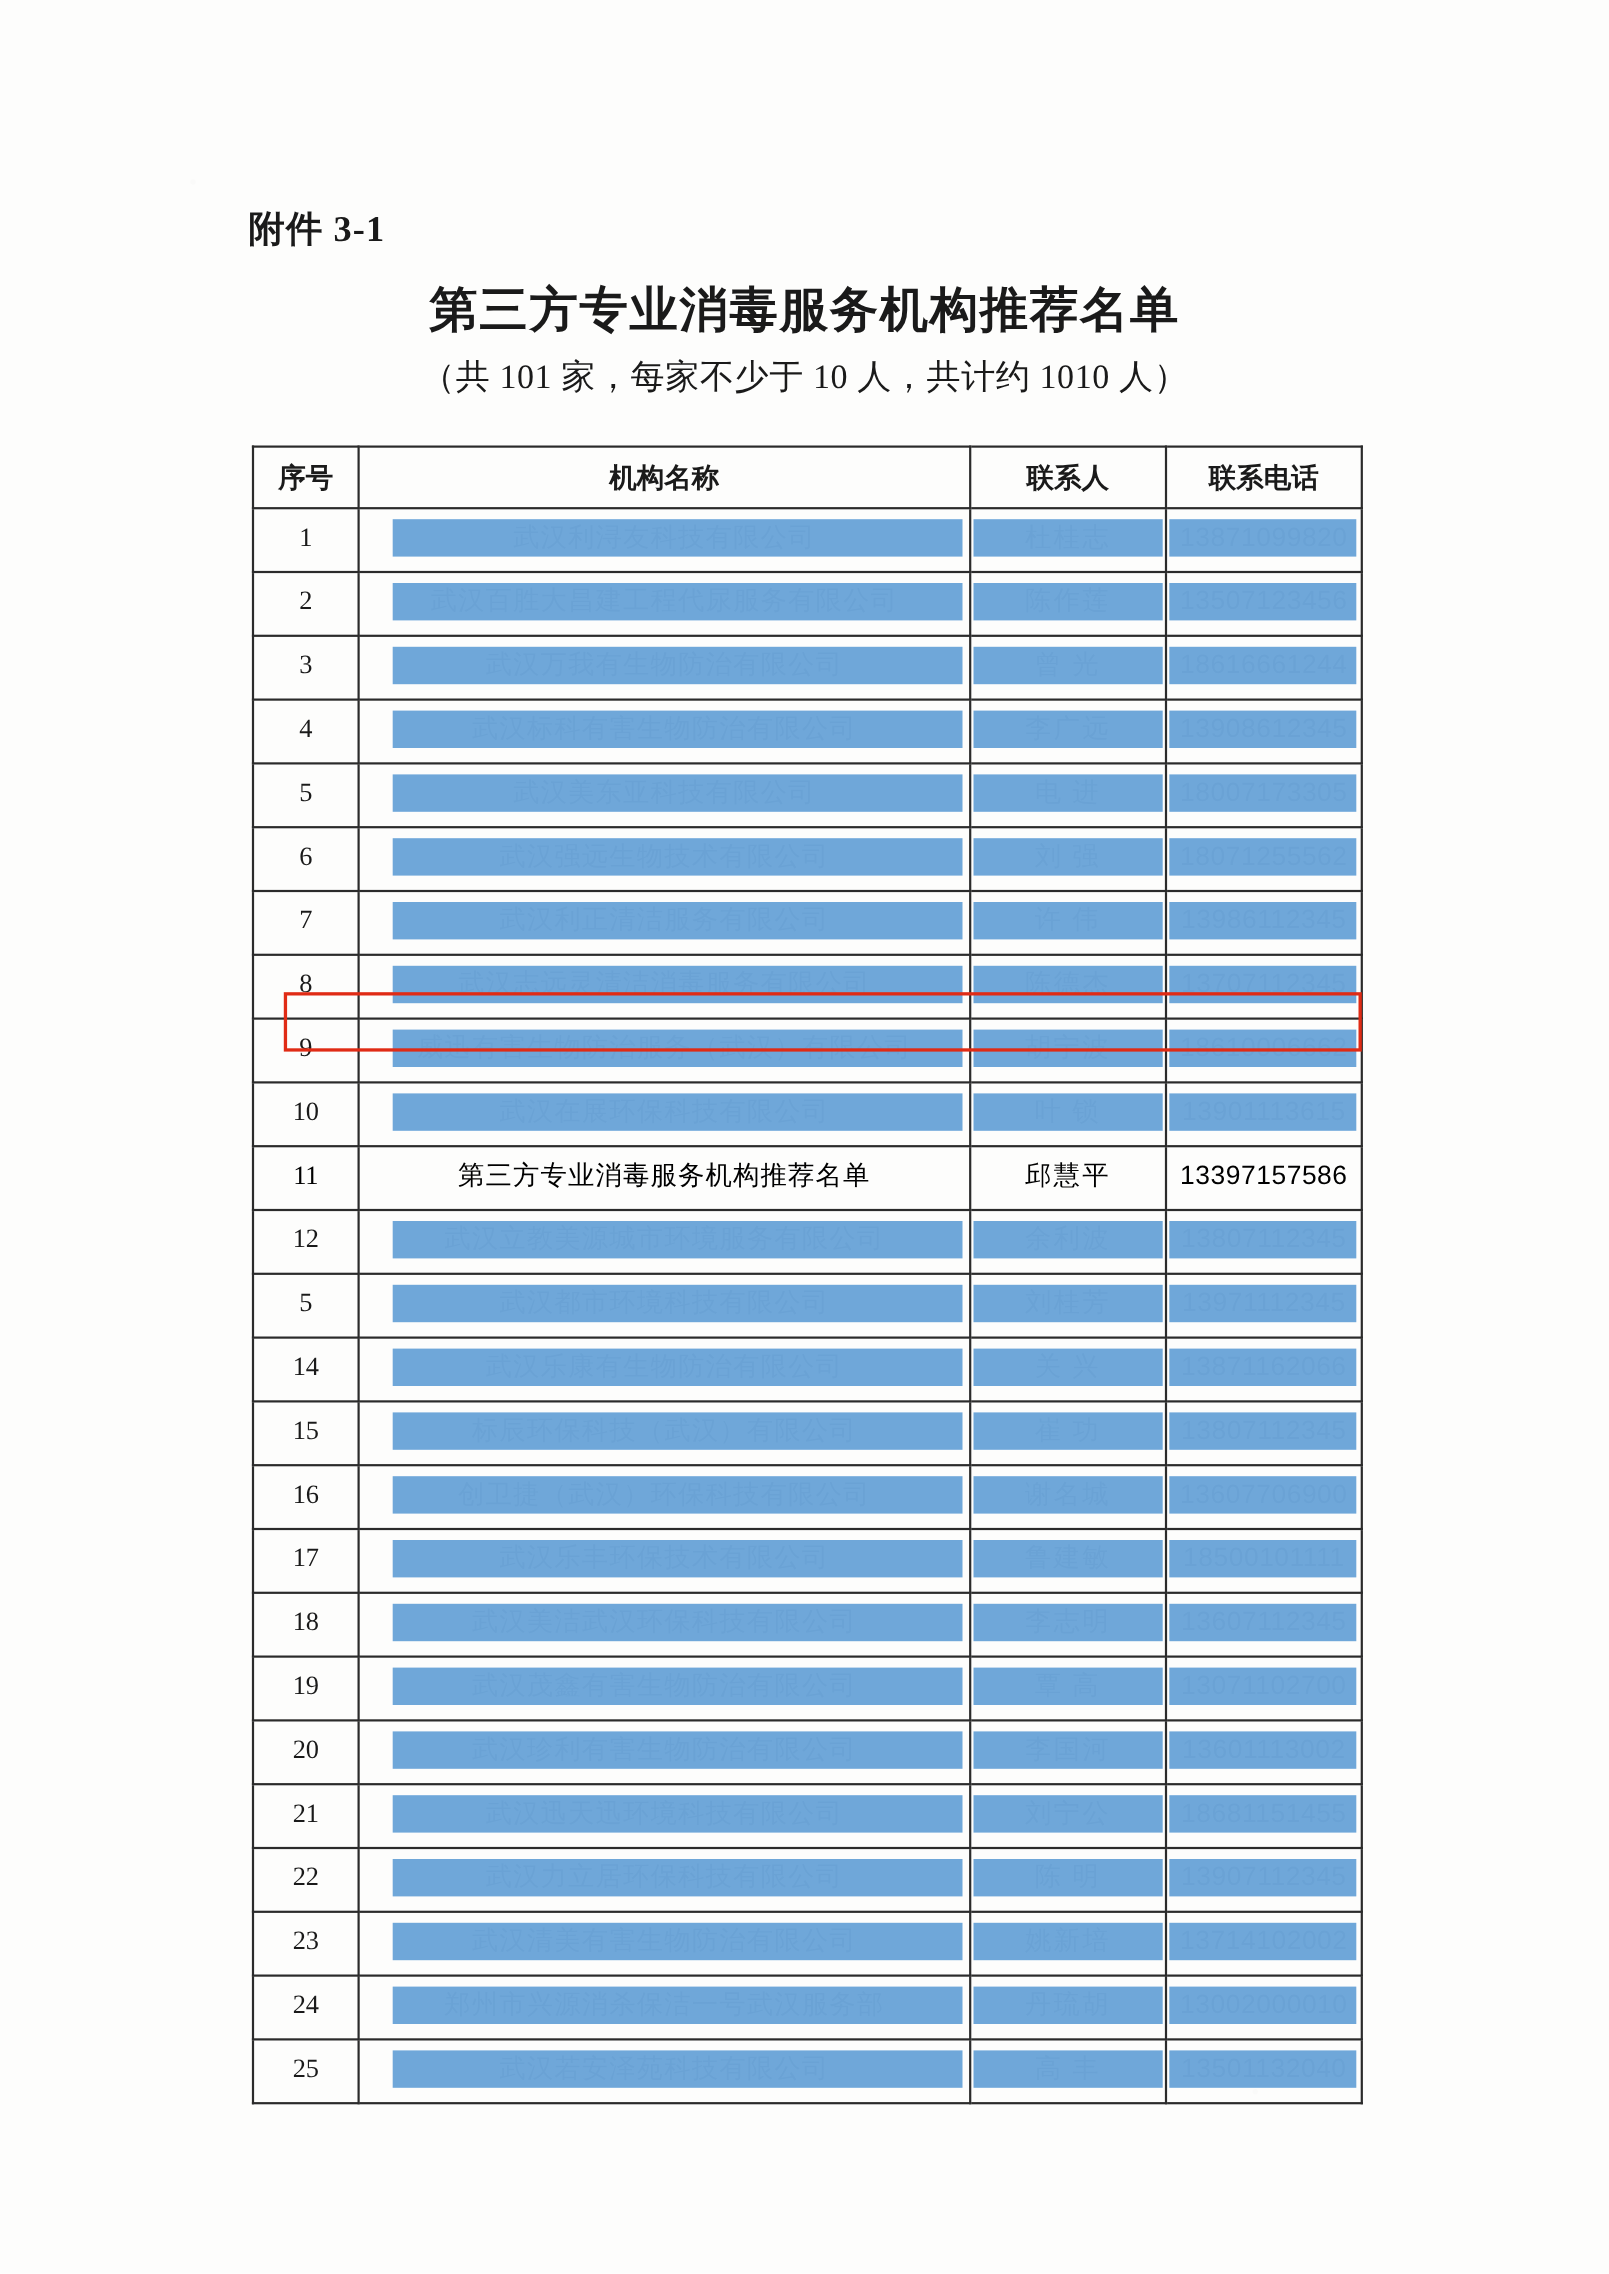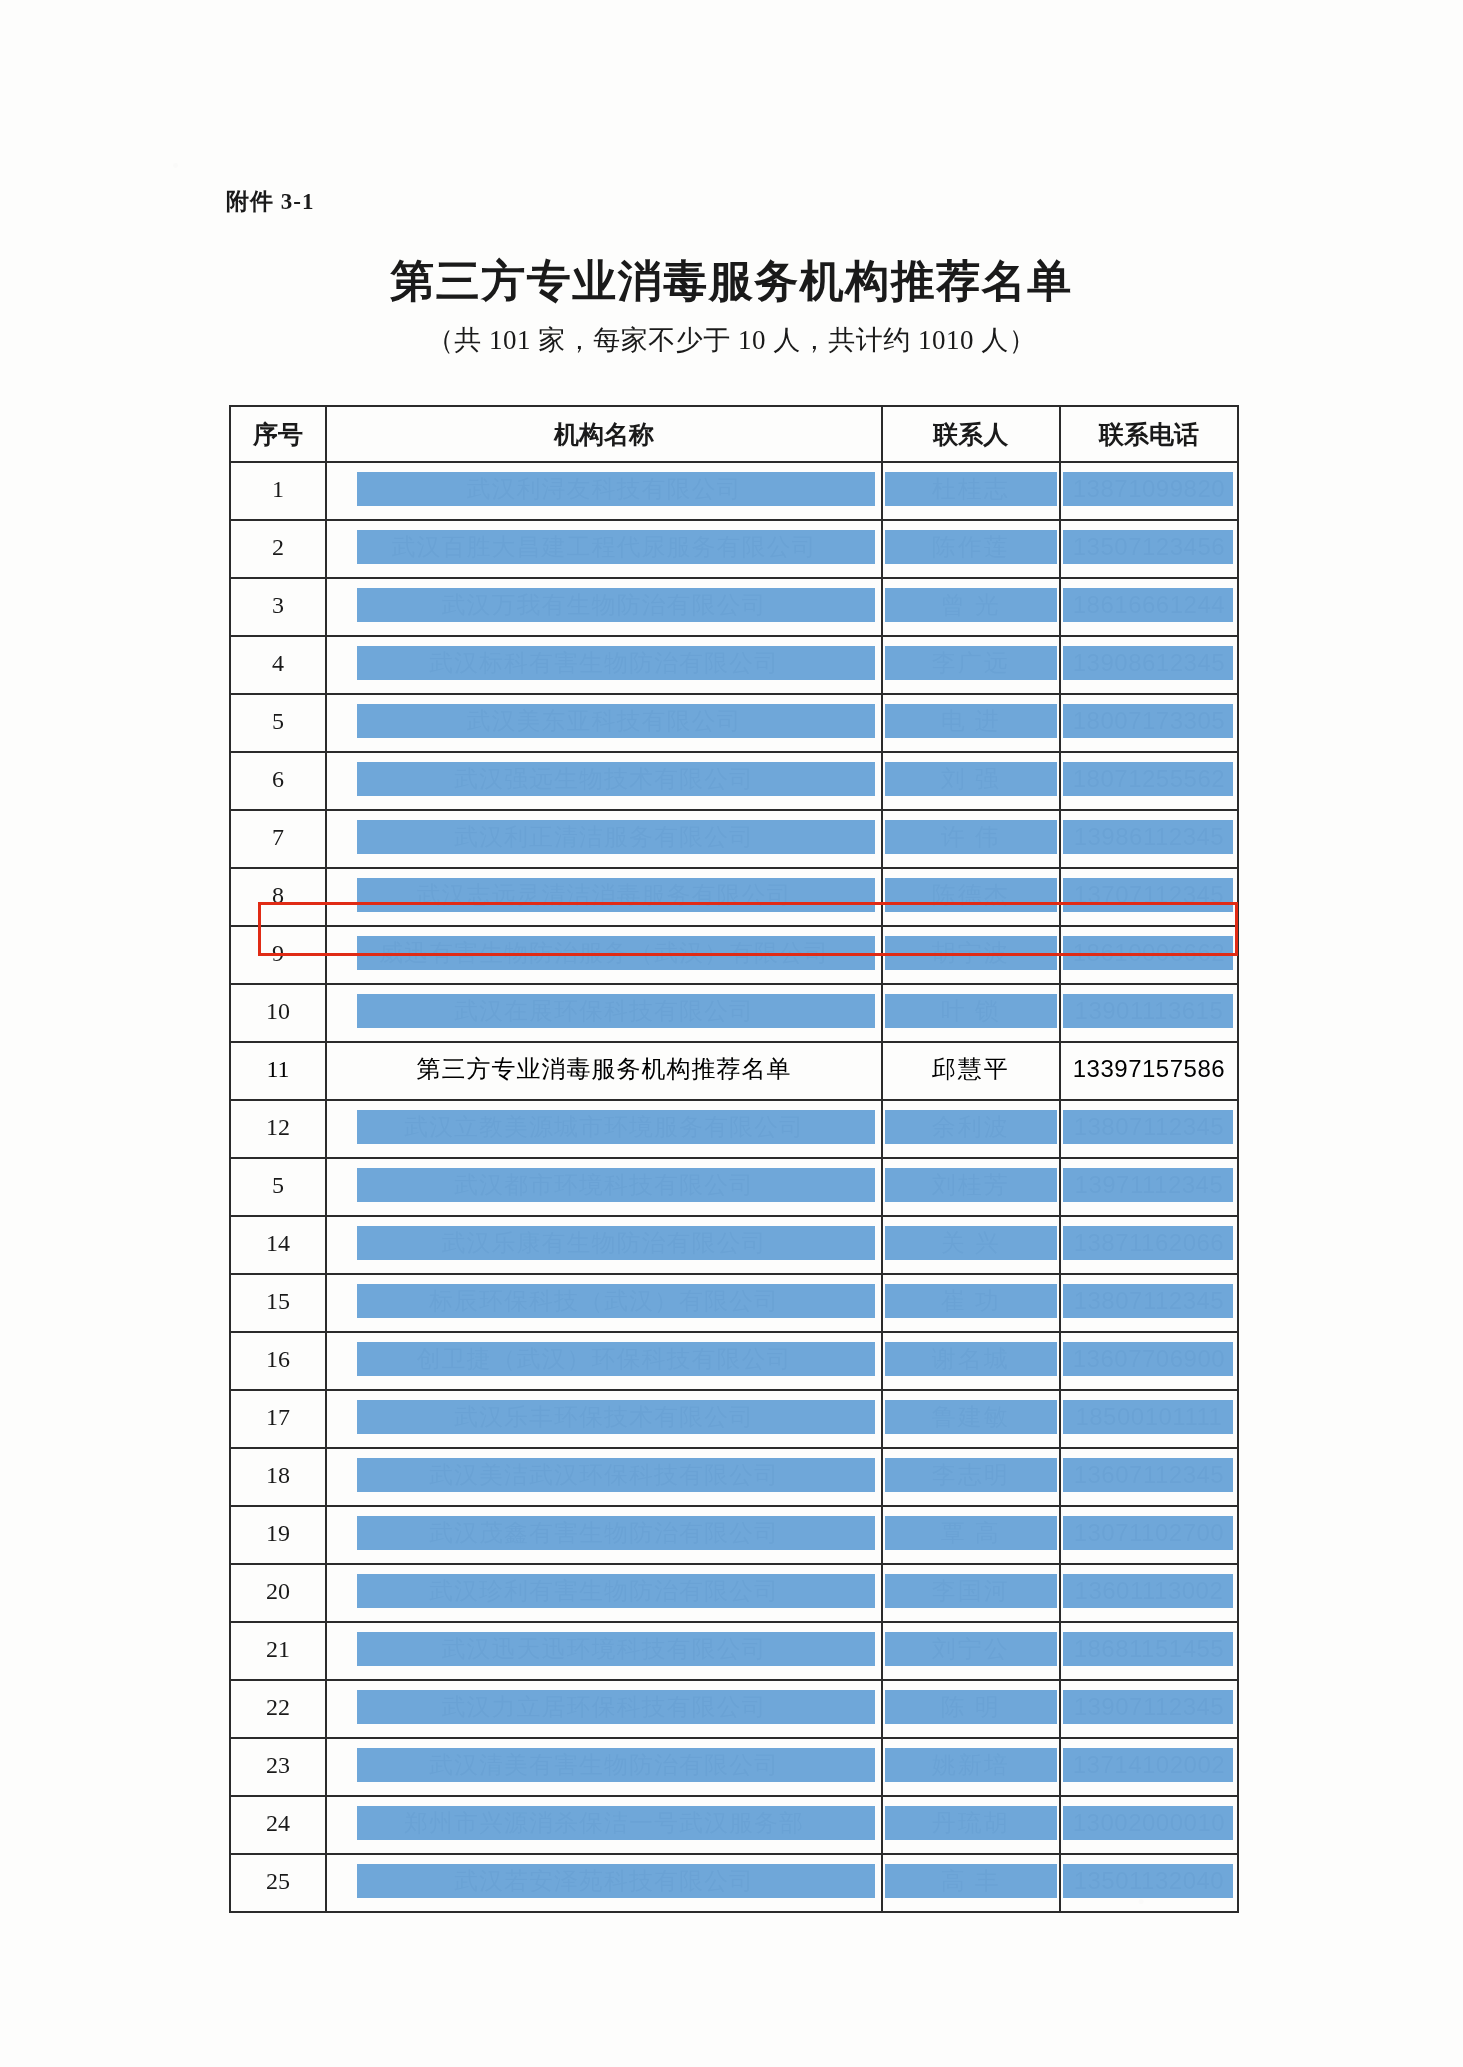--- a/index.html
+++ b/index.html
@@ -31,21 +31,21 @@
     background:
       radial-gradient(circle at 12% 8%, rgba(0,0,0,0.012) 0 2px, transparent 3px),
       radial-gradient(circle at 78% 92%, rgba(0,0,0,0.010) 0 2px, transparent 3px);
     pointer-events: none;
   }
 
   .attach-label {
     position: absolute;
     left: 226px;
     top: 186px;
-    font-size: 23px;
+    font-size: 33px;
     font-weight: bold;
     letter-spacing: 1px;
   }
 
   .doc-title {
     position: absolute;
     left: 0;
     top: 252px;
     width: 1463px;
     text-align: center;
@@ -53,21 +53,21 @@
     font-weight: bold;
     letter-spacing: 1.5px;
   }
 
   .doc-subtitle {
     position: absolute;
     left: 0;
     top: 322px;
     width: 1463px;
     text-align: center;
-    font-size: 27px;
+    font-size: 31px;
     letter-spacing: 0.5px;
   }
 
   table.list {
     position: absolute;
     left: 229px;
     top: 373px;
     width: 1010px;
     border-collapse: collapse;
     table-layout: fixed;

